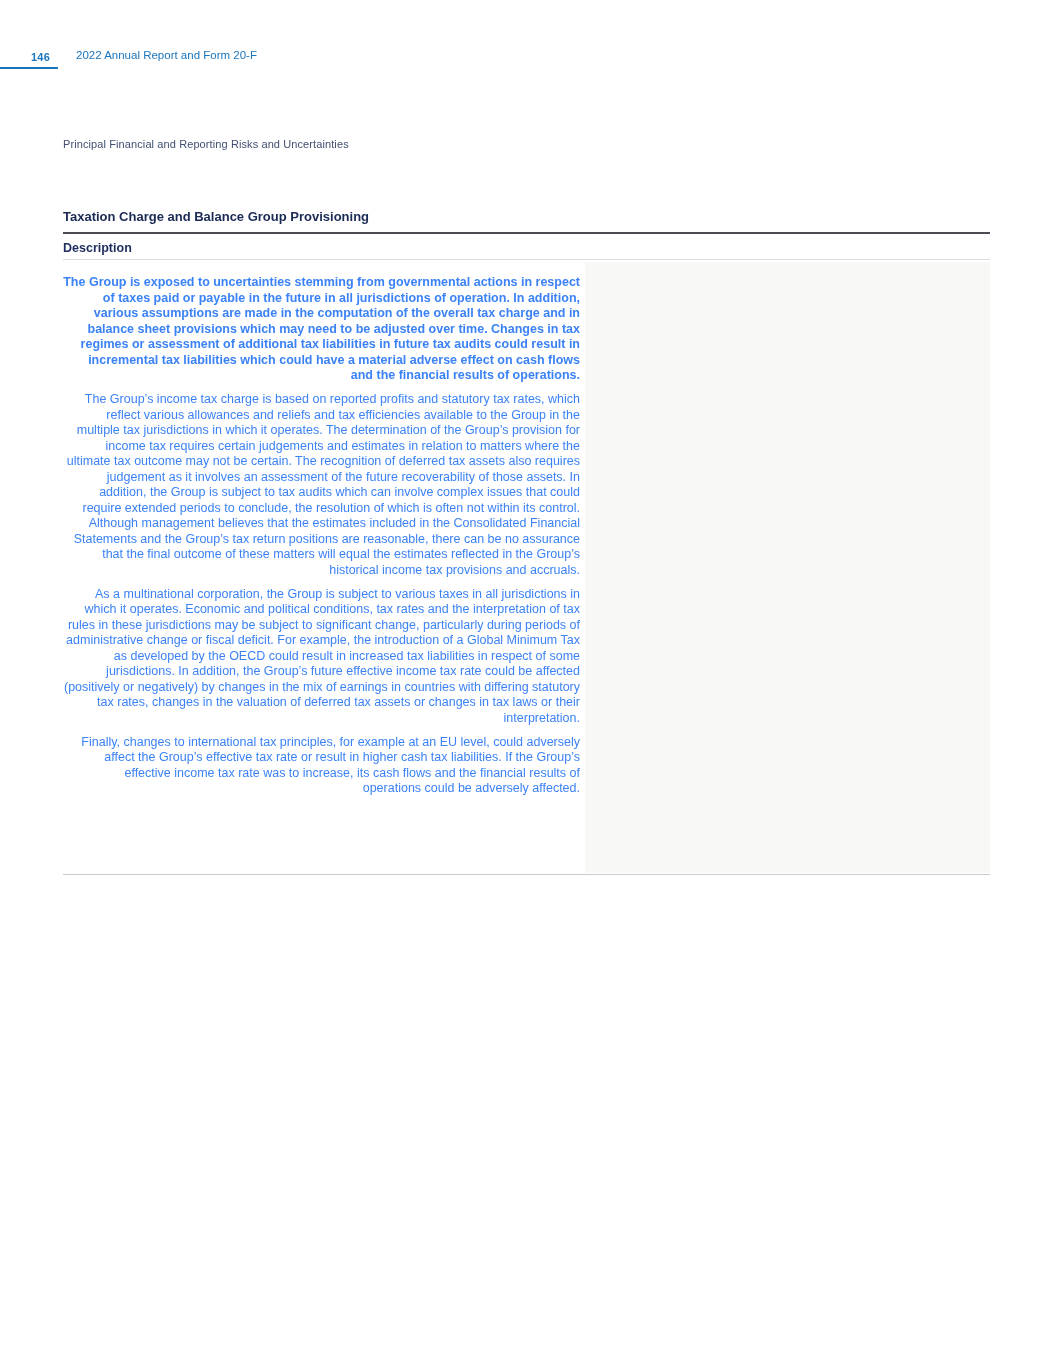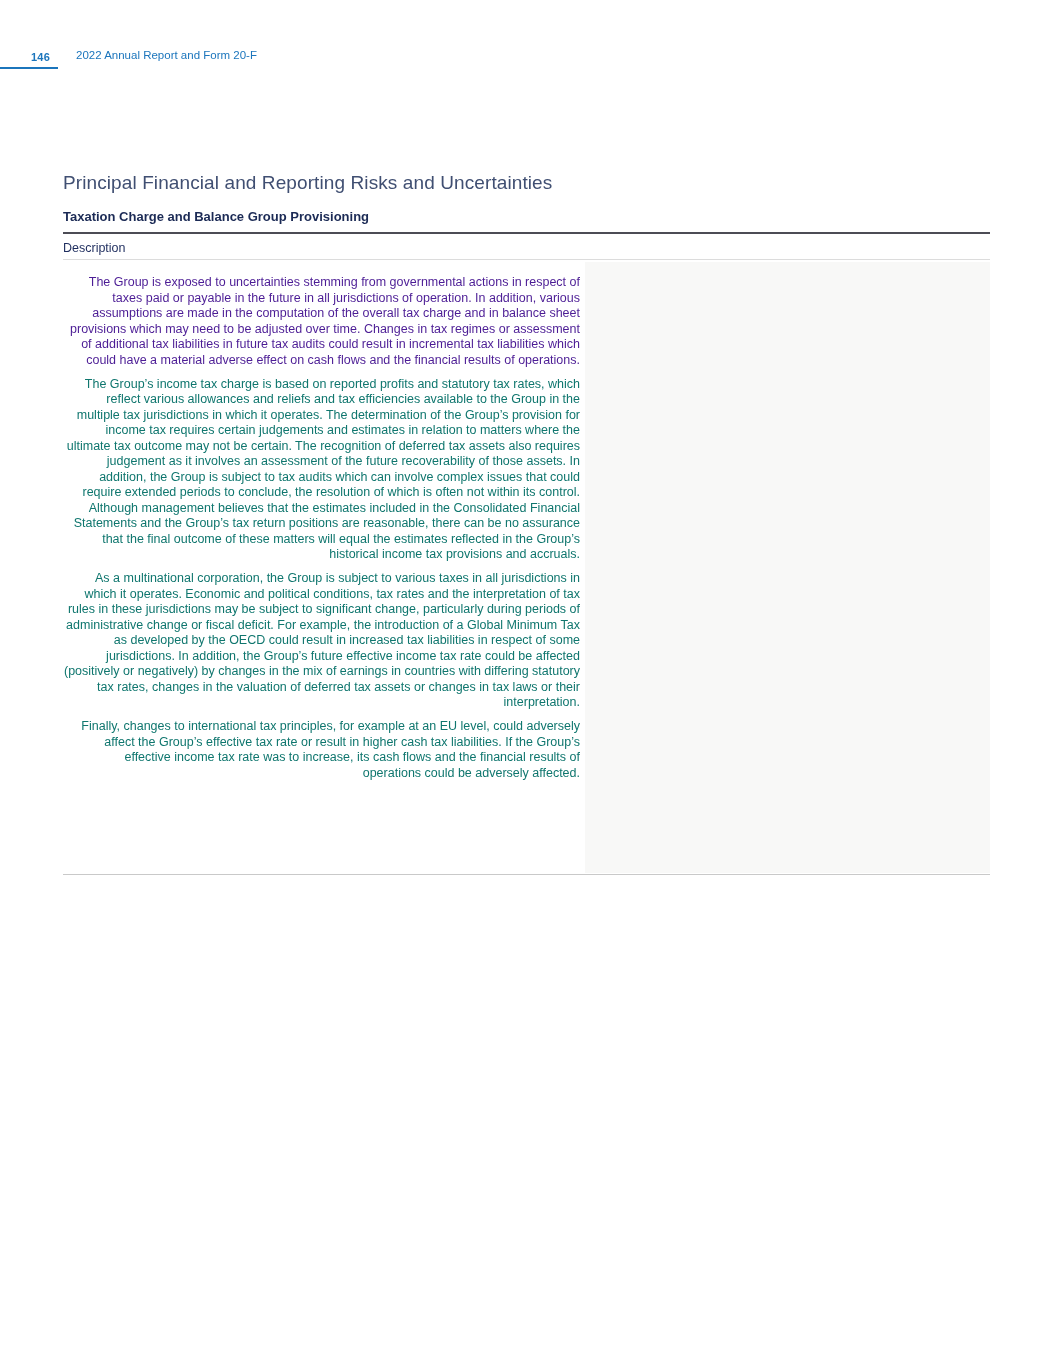--- a/index.html
+++ b/index.html
@@ -39,24 +39,23 @@
     left: 76px;
     top: 49px;
     font-size: 11.5px;
     color: #1b75bc;
   }
   
   .page-title {
     position: absolute;
     left: 63px;
     top: 138px;
-    font-size: 19px;
+    font-size: 11px;
     color: #404f72;
     letter-spacing: 0.1px;
-    margin-top: 34px;
   }
   
   .section-heading {
     position: absolute;
     left: 63px;
     top: 209px;
     font-size: 13px;
     font-weight: bold;
     color: #1b2a55;
   }
@@ -67,20 +66,21 @@
     width: 927px;
     height: 2px;
     background: #4c4c55;
   }
   .description-label {
     position: absolute;
     left: 63px;
     top: 241px;
     font-size: 12.5px;
     color: #1e2d5e;
+    font-weight: bold;
   }
   .rule-light-top {
     position: absolute;
     left: 63px;
     top: 259px;
     width: 927px;
     height: 1px;
     background: #dcdcdc;
   }
   
@@ -94,26 +94,26 @@
   }
   .text-column {
     position: absolute;
     left: 63px;
     top: 269px;
     width: 517px;
   }
   .text-column p {
     font-size: 12.5px;
     line-height: 15.5px;
-    color: #0f766e;
+    color: #3b82f6;
     margin: 0 0 8.5px 0;
   }
   .text-column p.lead {
-    font-weight: normal;
-    color: #4c1d95;
+    font-weight: bold;
+    color: #3b82f6;
     margin-top: 6px;
   }
   .rule-light-bottom {
     position: absolute;
     left: 63px;
     top: 874px;
     width: 927px;
     height: 1px;
     background: #c9c9c9;
   }

